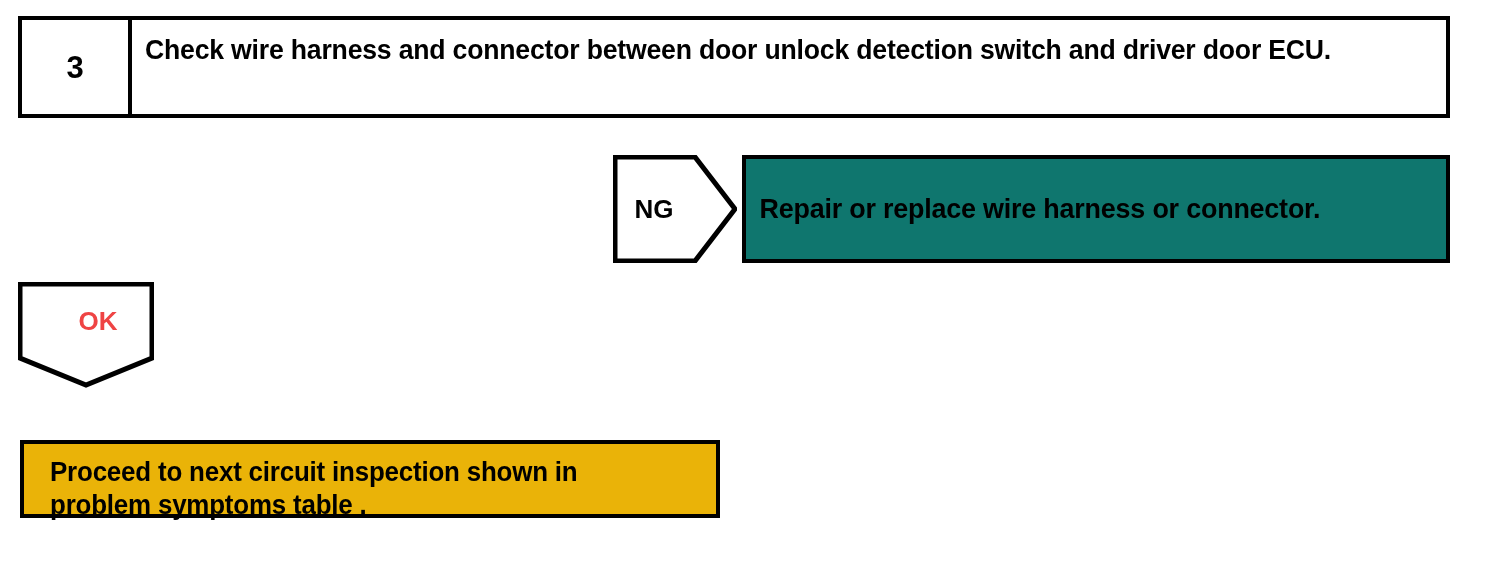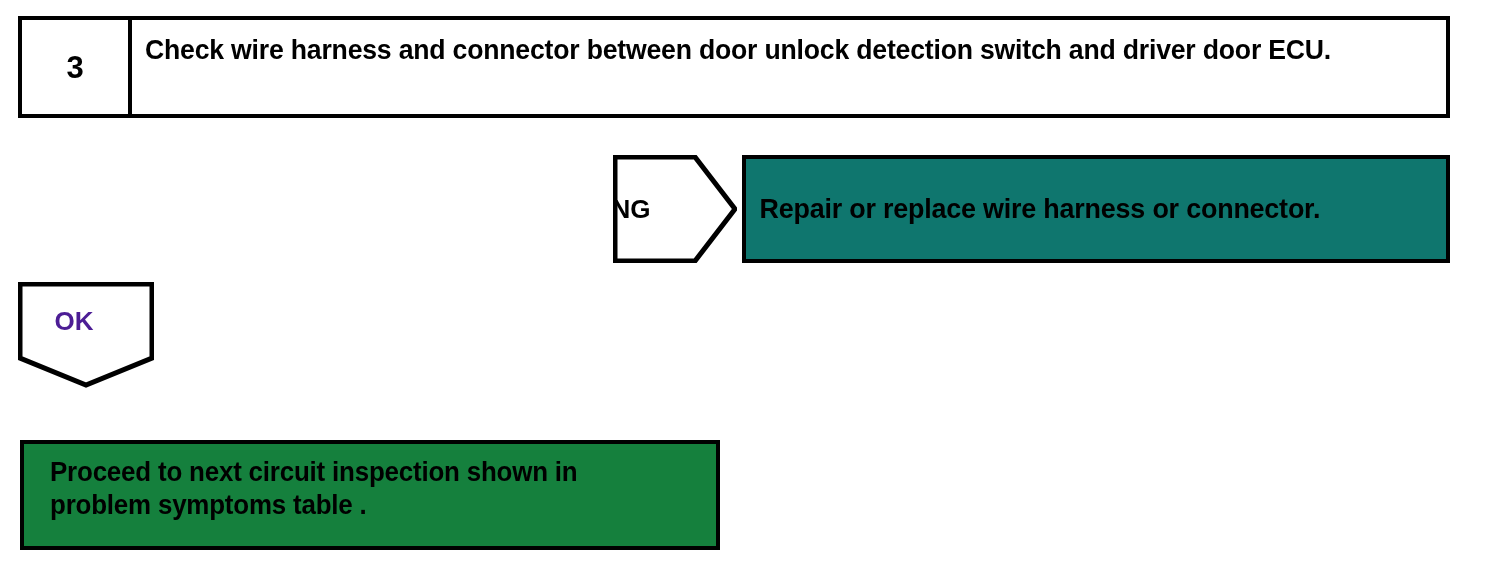--- a/index.html
+++ b/index.html
@@ -70,21 +70,21 @@
     width: 124px;
     height: 108px;
   }
   .ng-shape svg {
     display: block;
     width: 124px;
     height: 108px;
   }
   .ng-label {
     position: absolute;
-    left: 579px;
+    left: 602px;
     top: 155px;
     width: 104px;
     height: 108px;
     display: flex;
     align-items: center;
     justify-content: center;
     font-size: 26px;
     font-weight: 700;
     color: #000;
     letter-spacing: 0px;
@@ -124,44 +124,44 @@
     width: 136px;
     height: 106px;
   }
   .ok-shape svg {
     display: block;
     width: 136px;
     height: 106px;
   }
   .ok-label {
     position: absolute;
-    left: 6px;
+    left: 30px;
     top: 282px;
     width: 136px;
     height: 78px;
     display: flex;
     align-items: center;
     justify-content: center;
     font-size: 26px;
     font-weight: 700;
-    color: #4c1d95;
+    color: #ef4444;
     letter-spacing: 0px;
     pointer-events: none;
   }
 
   
   .proceed-box {
     position: absolute;
     left: 20px;
     top: 440px;
     width: 700px;
-    height: 110px;
+    height: 78px;
     border: 4px solid #000;
     box-sizing: border-box;
-    background: #15803d;
+    background: #eab308;
     padding: 12px 10px 0 26px;
   }
   .proceed-text {
     font-size: 27px;
     font-weight: 700;
     color: #000;
     line-height: 1.22;
     letter-spacing: -0.2px;
     display: block;
     transform: scaleX(0.96);

